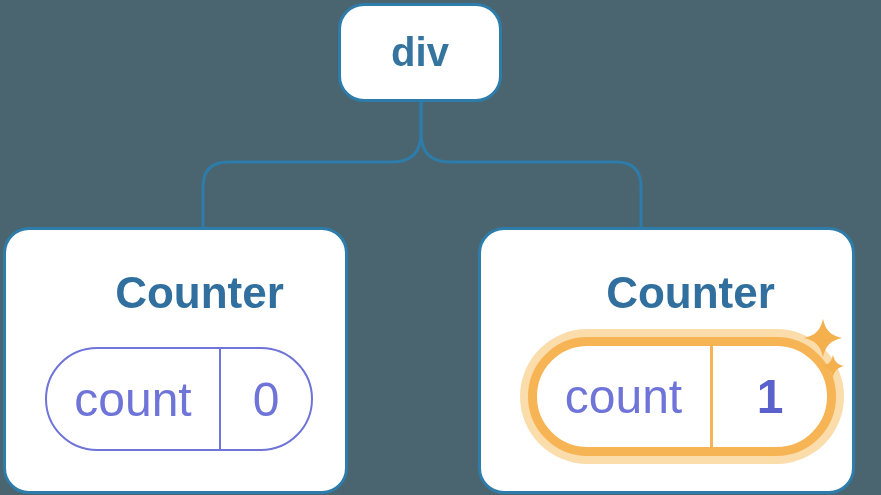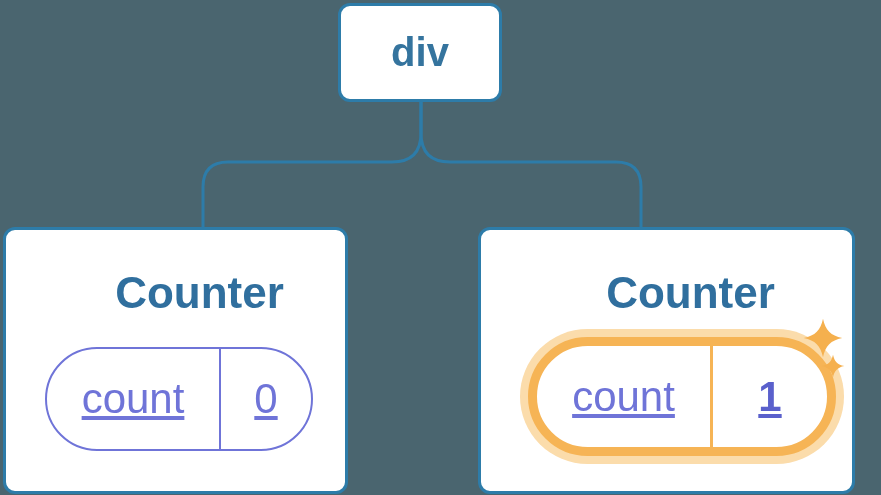--- a/index.html
+++ b/index.html
@@ -23,21 +23,21 @@
   .connectors path {
     stroke: #2d7ca9;
     stroke-width: 3;
     fill: none;
   }
   .node {
     position: absolute;
     box-sizing: border-box;
     background: #ffffff;
     border: 3px solid #2d7ca9;
-    border-radius: 12px;
+    border-radius: 26px;
   }
   .root-node {
     left: 338px; top: 3px;
     width: 164px; height: 99px;
     display: flex;
     align-items: center;
     justify-content: center;
     font-size: 40px;
     font-weight: 700;
     color: #35749e;
@@ -75,23 +75,22 @@
     left: 47px; top: 107px;
     width: 308px; height: 119px;
     border: 9px solid #f6b455;
     border-radius: 60px;
     box-shadow: 0 0 0 8px #fbdcab;
   }
   .pill-section {
     display: flex;
     align-items: center;
     justify-content: center;
-    font-size: 42px;
+    font-size: 48px;
     color: #6f74d8;
-    text-decoration: underline;
   }
   .pill-plain .pill-key {
     flex: 0 0 172px;
     border-right: 2px solid #6f74d8;
   }
   .pill-plain .pill-value { flex: 1 1 auto; }
   .pill-highlight .pill-key {
     flex: 0 0 173px;
     border-right: 3px solid #f6b455;
   }

